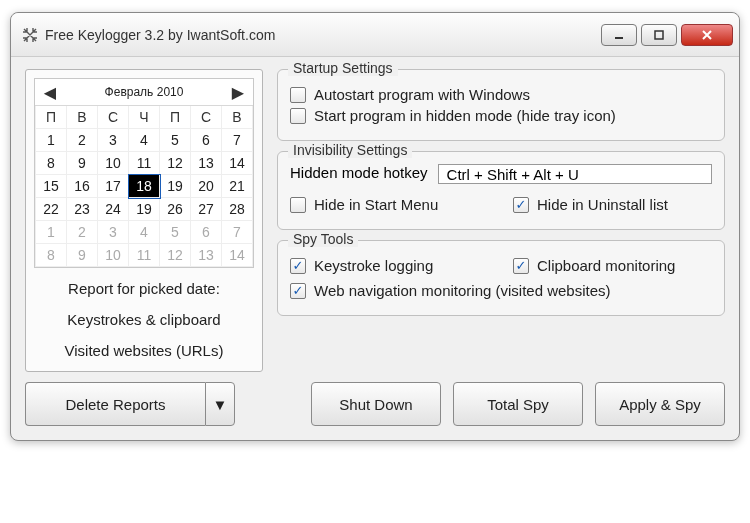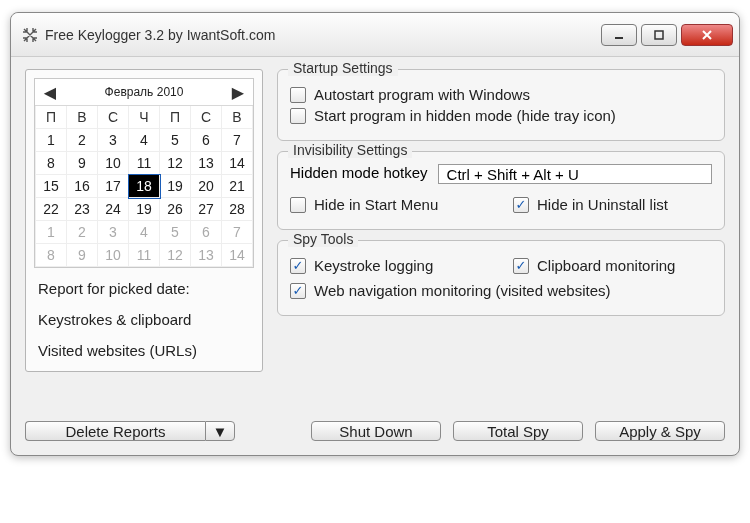--- a/index.html
+++ b/index.html
@@ -99,21 +99,21 @@
   border: 1px solid #eee;
 }
 .cal-grid th { color: #333; font-weight: normal; border-top: none; }
 .cal-grid td { color: #222; cursor: pointer; }
 .cal-grid td.other { color: #aaa; }
 .cal-grid td.selected {
   background: #000000;
   color: #fff;
   outline: 1px solid #1a5db8;
 }
-.left-labels { margin-top: 10px; display: flex; flex-direction: column; gap: 14px; padding: 2px 4px; }
+.left-labels { margin-top: 10px; display: flex; flex-direction: column; gap: 14px; padding: 2px 4px; align-items: center; }
 .left-labels span { font-size: 15px; color: #222; }
 
 .groupbox {
   border: 1px solid #c0c0c0;
   border-radius: 6px;
   padding: 12px 12px 12px 12px;
   position: relative;
   background: #f6f6f6;
 }
 .groupbox .legend {
@@ -149,25 +149,24 @@
 .two-col { display: flex; gap: 24px; }
 .two-col .chk-row { flex: 1; }
 
 .bottom-row { display: flex; gap: 12px; }
 .btn {
   border: 1px solid #8a8a8a;
   border-radius: 4px;
   background: linear-gradient(#fdfdfd, #e2e2e2);
   font-size: 15px;
   color: #222;
-  height: 20px;
+  height: 44px;
   display: flex; align-items: center; justify-content: center;
   cursor: pointer;
   padding: 0 14px;
-  margin-top: 39px;
 }
 .split-btn { display: flex; }
 .split-btn .btn.main { border-radius: 4px 0 0 4px; border-right: none; width: 180px;}
 .split-btn .btn.drop { border-radius: 0 4px 4px 0; width: 30px; padding: 0;}
 .bottom-row .spacer { flex: 1; }
 .bottom-row .btn.fixed { width: 130px; }
 </style>
 </head>
 <body>
 

